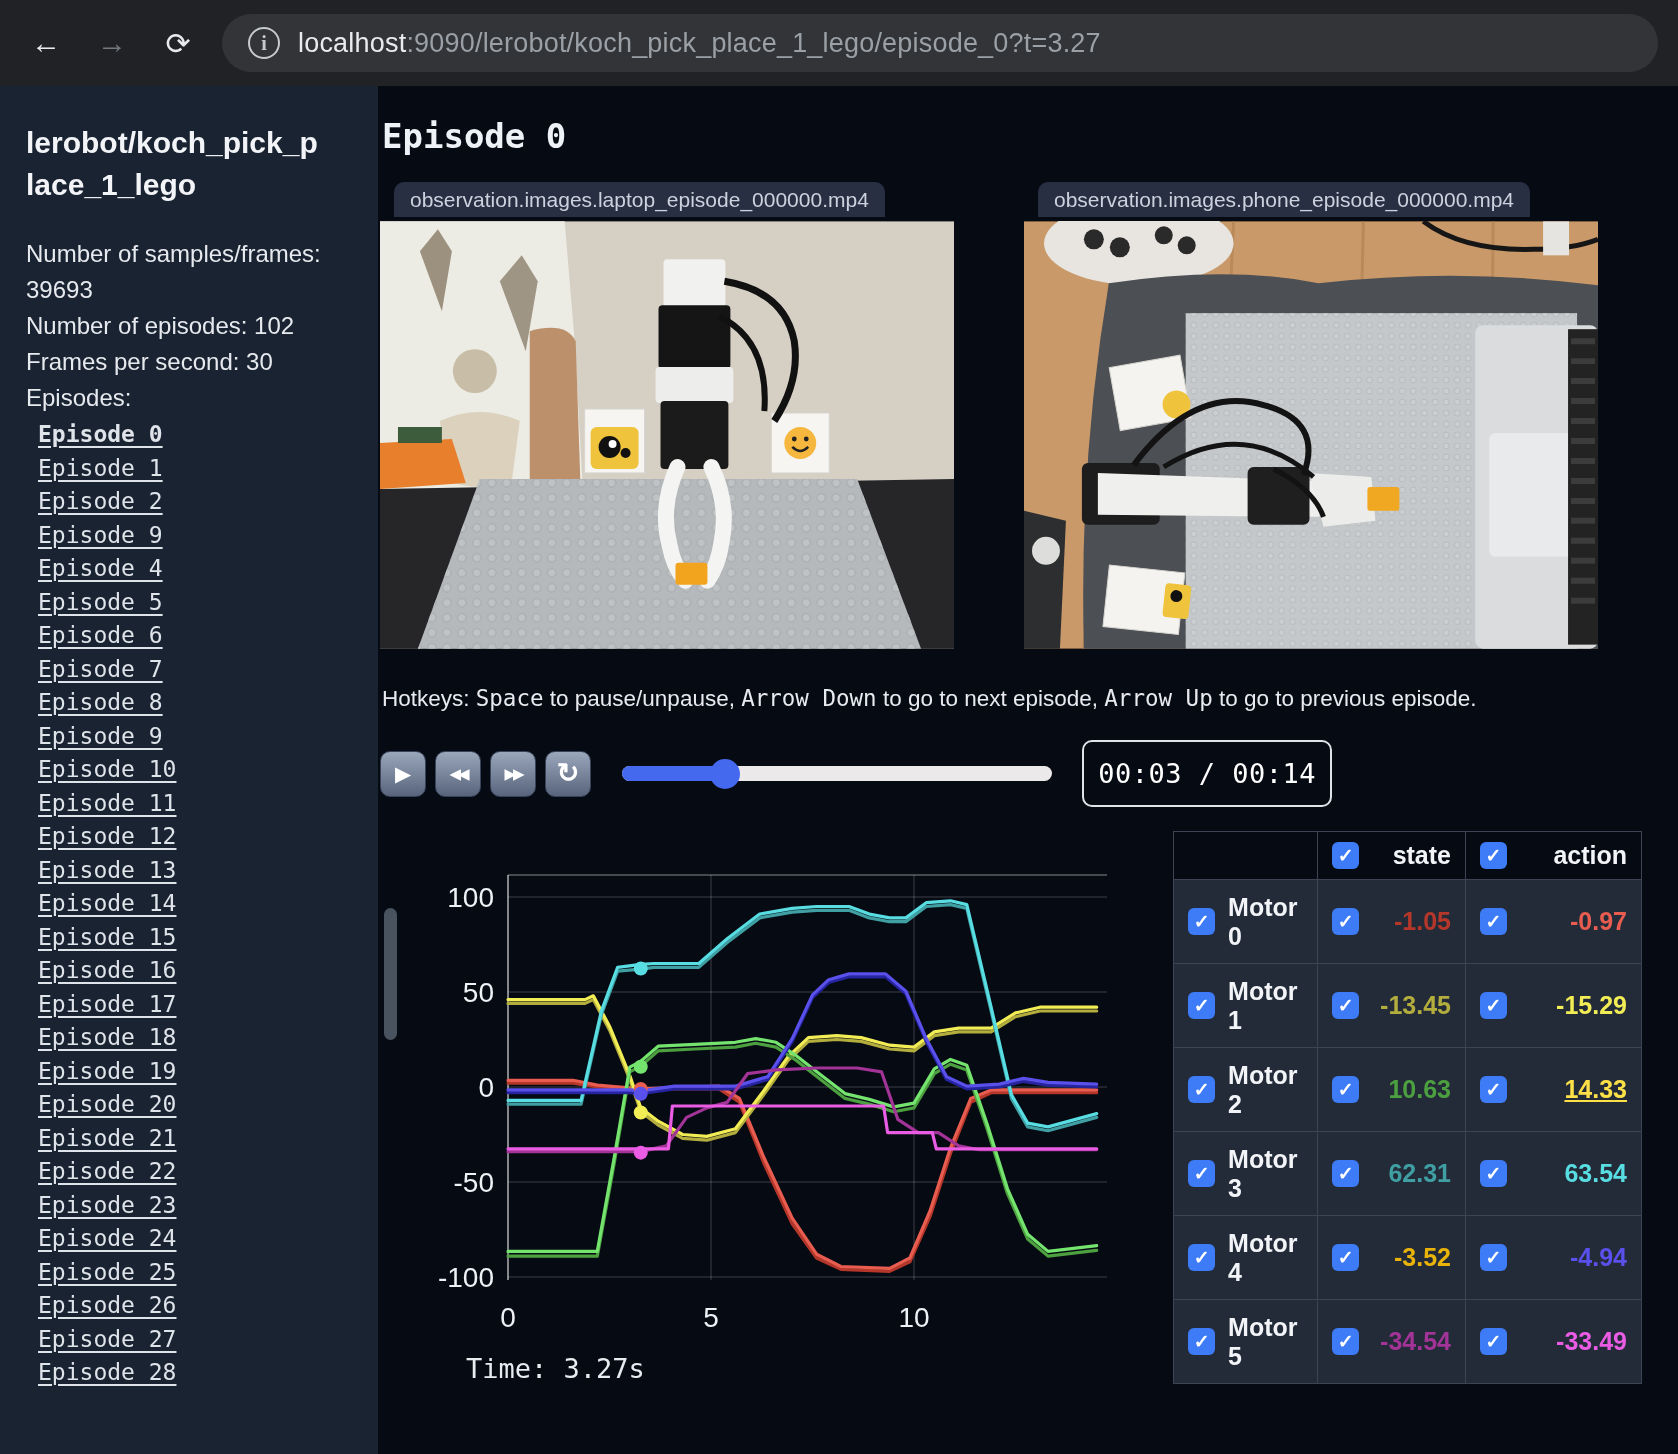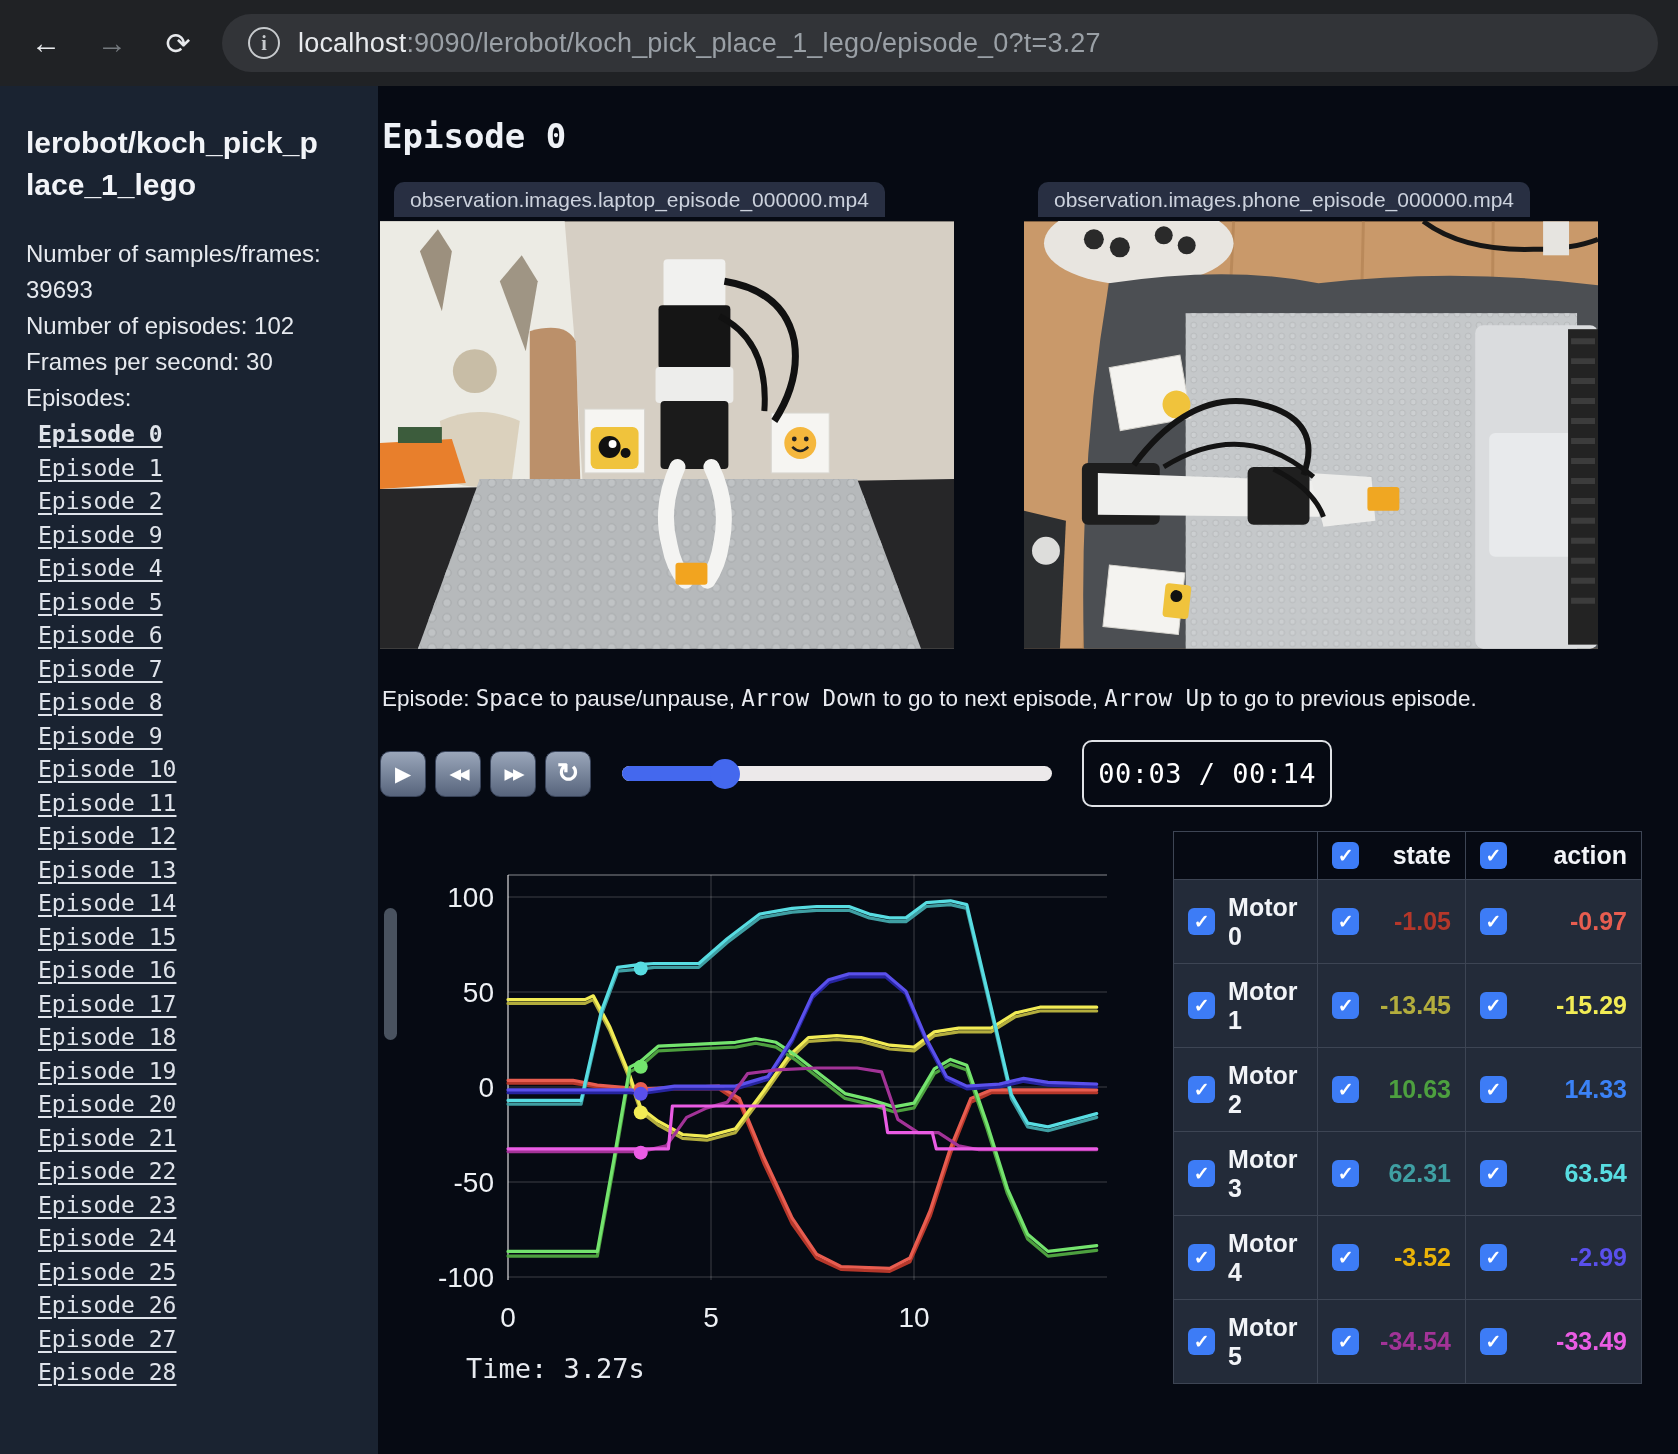--- a/index.html
+++ b/index.html
@@ -268,21 +268,21 @@
             <path d="M286,252 L348,256 L352,300 L300,306 Z" fill="#ececea"></path>
             <rect x="344" y="266" width="32" height="24" rx="3" fill="#f0a722"></rect>
             <path d="M110,244 q60,-80 130,-60 q60,16 40,70" stroke="#131313" stroke-width="6" fill="none"></path>
             <path d="M140,246 q80,-50 150,10" stroke="#131313" stroke-width="5" fill="none"></path>
             <path d="M250,248 q40,20 50,48" stroke="#131313" stroke-width="5" fill="none"></path>
           </svg>
         </div>
       </div>
     </div>
 
-    <p class="hotkeys"><span>Episode: </span><span class="key">Space</span><span> to pause/unpause, </span><span class="key">Arrow Down</span><span> to go to next episode, </span><span class="key">Arrow Up</span><span> to go to previous episode.</span></p>
+    <p class="hotkeys"><span>Hotkeys: </span><span class="key">Space</span><span> to pause/unpause, </span><span class="key">Arrow Down</span><span> to go to next episode, </span><span class="key">Arrow Up</span><span> to go to previous episode.</span></p>
 
     <div class="controls">
       <button class="ctrl-btn">
           <span class="glyph">▶</span>
         </button>
       <button class="ctrl-btn">
           <span class="glyph small">◀◀</span>
         </button>
       <button class="ctrl-btn">
           <span class="glyph small">▶▶</span>
@@ -409,21 +409,21 @@
               </td>
               <td class="col-state">
                 <div class="cellflex">
                   <span class="cb"></span>
                   <span class="val" style="color: rgb(77, 160, 63);">10.63</span>
                 </div>
               </td>
               <td class="col-action">
                 <div class="cellflex">
                   <span class="cb"></span>
-                  <span class="val" style="color: #3b82f6;">14.33</span>
+                  <span class="val" style="color: #fde047; text-decoration: underline;">14.33</span>
                 </div>
               </td>
             </tr>
             <tr>
               <td class="col-name">
                 <div class="cellflex name">
                   <span class="cb"></span>
                   <span>Motor 3</span>
                 </div>
               </td>
@@ -449,21 +449,21 @@
               </td>
               <td class="col-state">
                 <div class="cellflex">
                   <span class="cb"></span>
                   <span class="val" style="color: #eab308;">-3.52</span>
                 </div>
               </td>
               <td class="col-action">
                 <div class="cellflex">
                   <span class="cb"></span>
-                  <span class="val" style="color: rgb(90, 80, 236);">-2.99</span>
+                  <span class="val" style="color: rgb(90, 80, 236);">-4.94</span>
                 </div>
               </td>
             </tr>
             <tr>
               <td class="col-name">
                 <div class="cellflex name">
                   <span class="cb"></span>
                   <span>Motor 5</span>
                 </div>
               </td>

